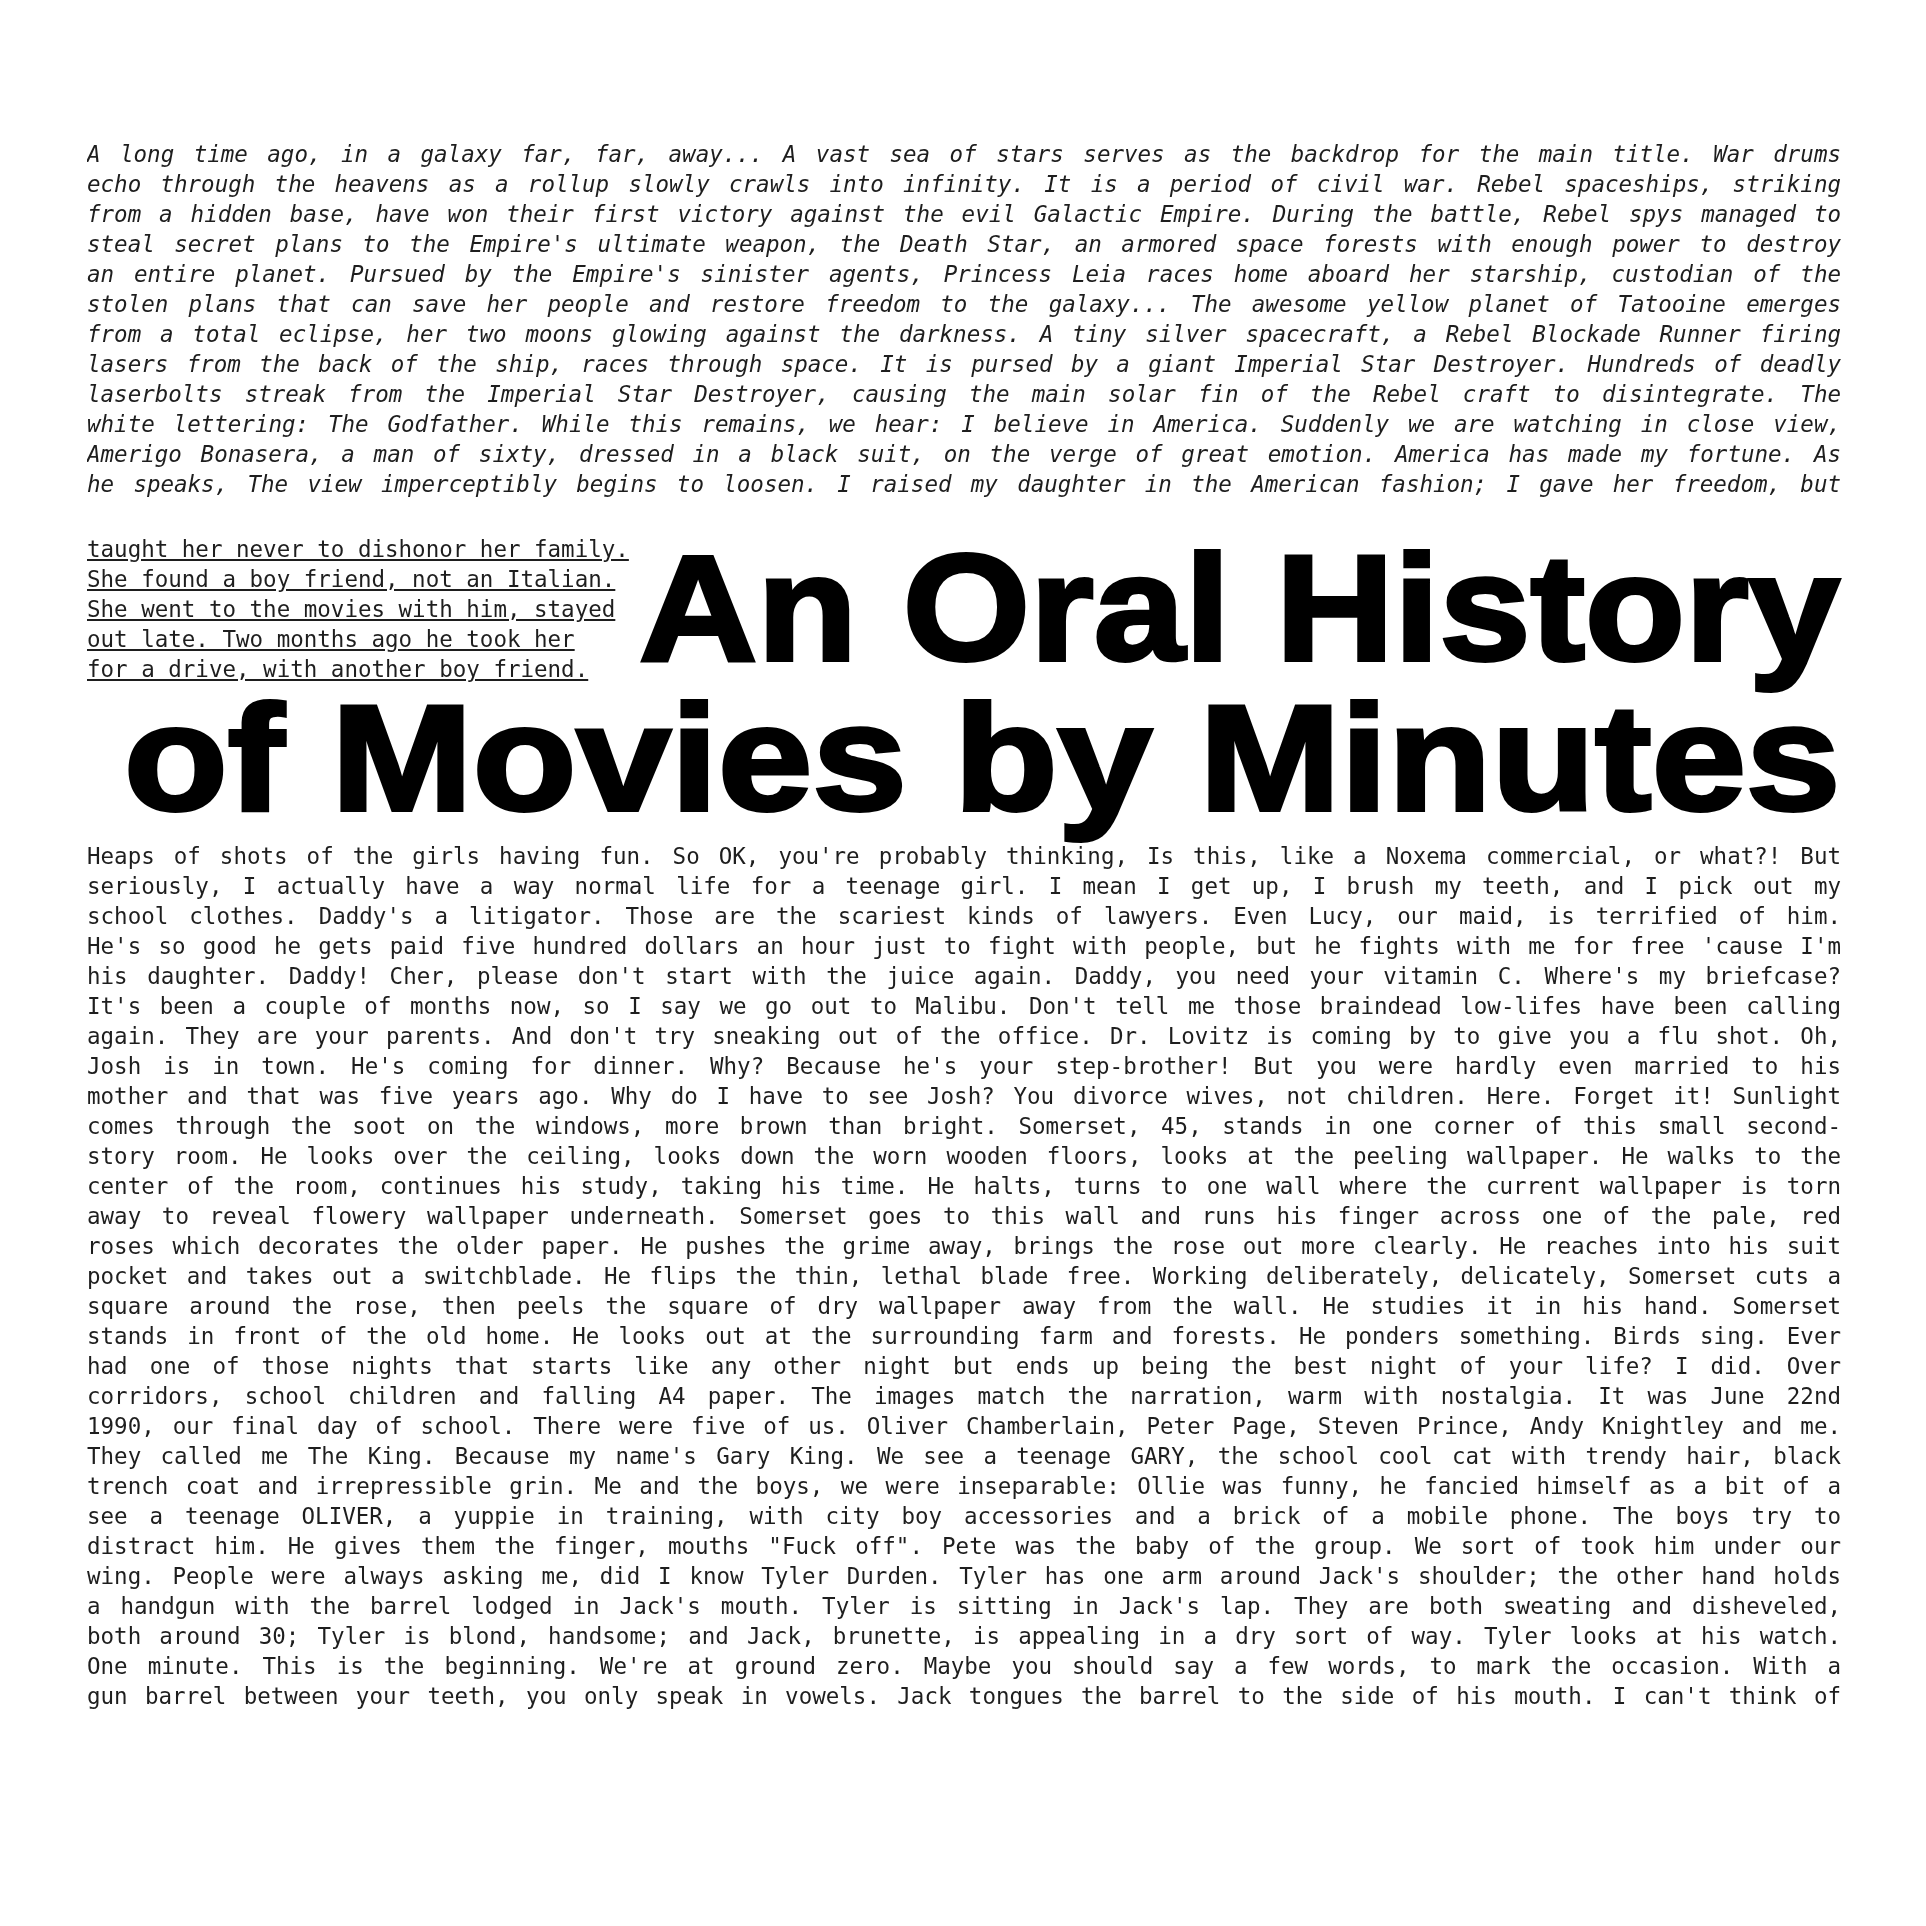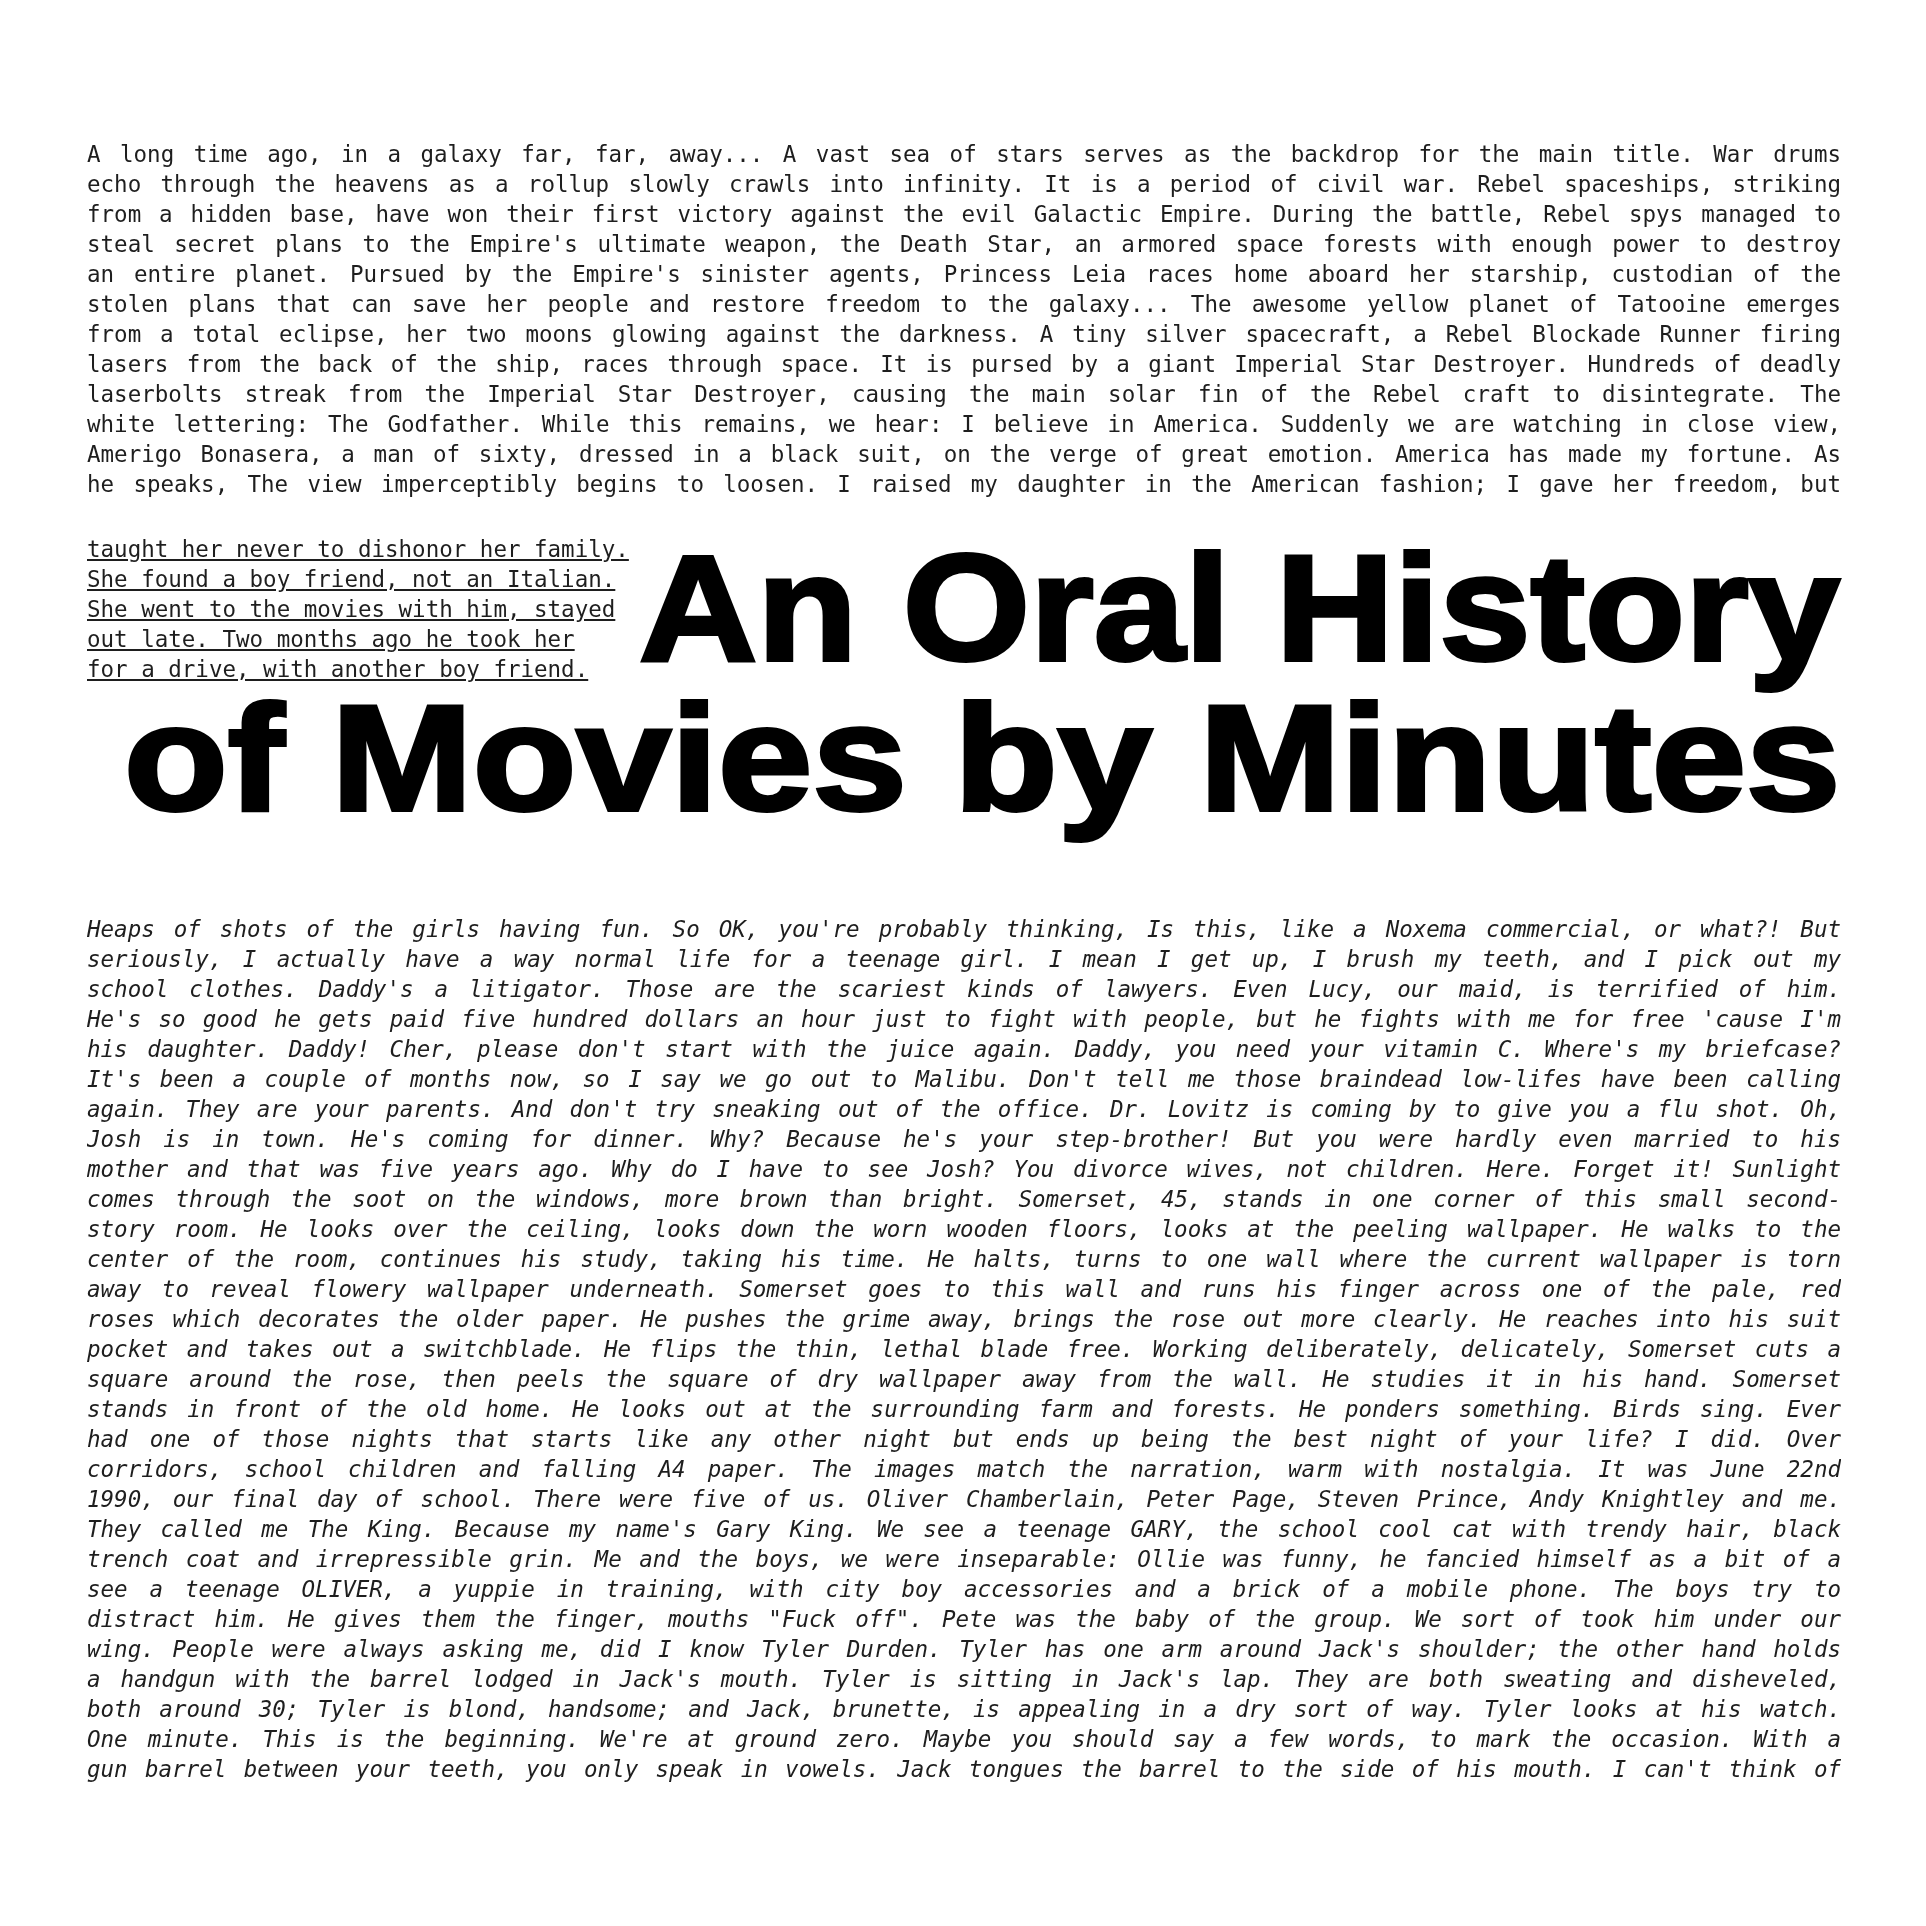--- a/index.html
+++ b/index.html
@@ -24,32 +24,32 @@
     white-space: normal;
     text-align: justify;
     text-align-last: justify;
     text-justify: inter-word;
     overflow: hidden;
   }
   #intro-block {
     left: 87px;
     top: 139px;
     width: 1754px;
+    font-style: italic;
   }
   #intro-narrow-block {
     left: 87px;
     top: 534px;
     width: 584px;
     text-decoration: underline;
   }
   #body-block {
     left: 87px;
-    top: 914px;
+    top: 841px;
     width: 1754px;
-    font-style: italic;
   }
   #title-svg {
     position: absolute;
     left: 0;
     top: 507px;
     width: 1926px;
     height: 449px;
   }
   .title-text {
     font-family: "Liberation Sans", "DejaVu Sans", sans-serif;

